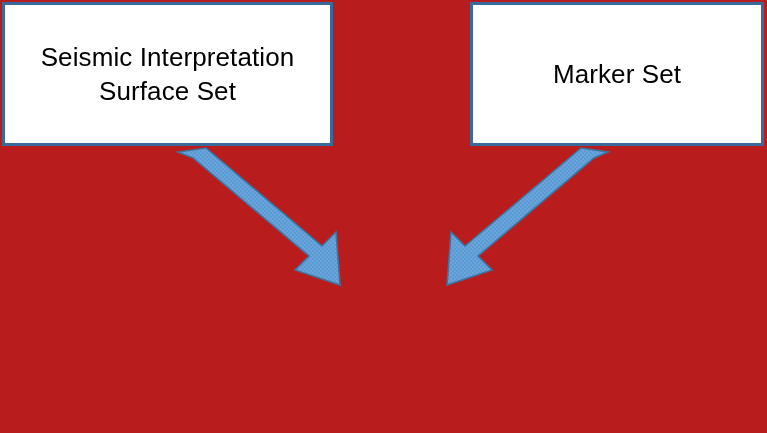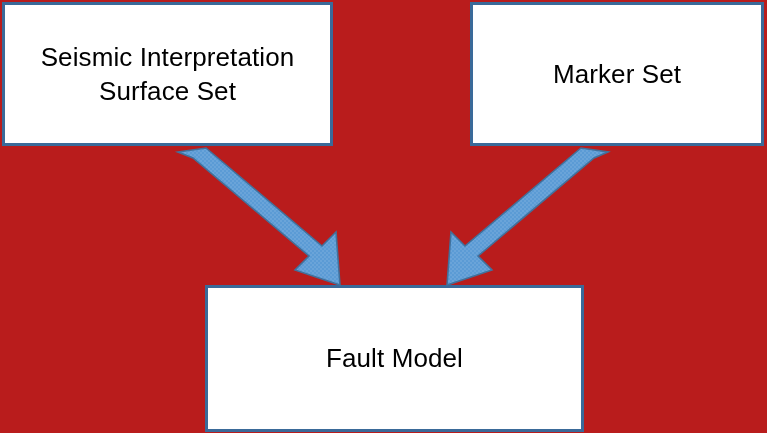--- a/index.html
+++ b/index.html
@@ -65,23 +65,20 @@
 
   <div class="node-box" id="box-seismic">
     <span class="node-label">Seismic Interpretation
 Surface Set</span>
   </div>
 
   <div class="node-box" id="box-marker">
     <span class="node-label">Marker Set</span>
   </div>
 
-  <div class="node-box" id="box-fault">
-    <span class="node-label">Fault Model</span>
-  </div>
 
   <svg id="arrow-layer" viewBox="0 0 767 433">
     <defs>
       <pattern id="weave" width="4" height="4" patternUnits="userSpaceOnUse">
         <rect width="4" height="4" fill="#5b9bd5"></rect>
         <rect width="2" height="2" fill="#6aa4d9"></rect>
         <rect x="2" y="2" width="2" height="2" fill="#6aa4d9"></rect>
       </pattern>
     </defs>
 

